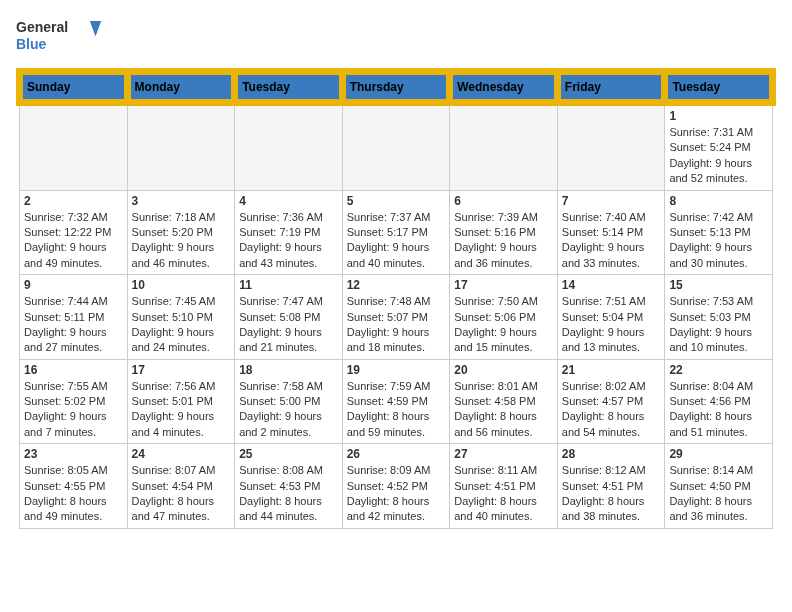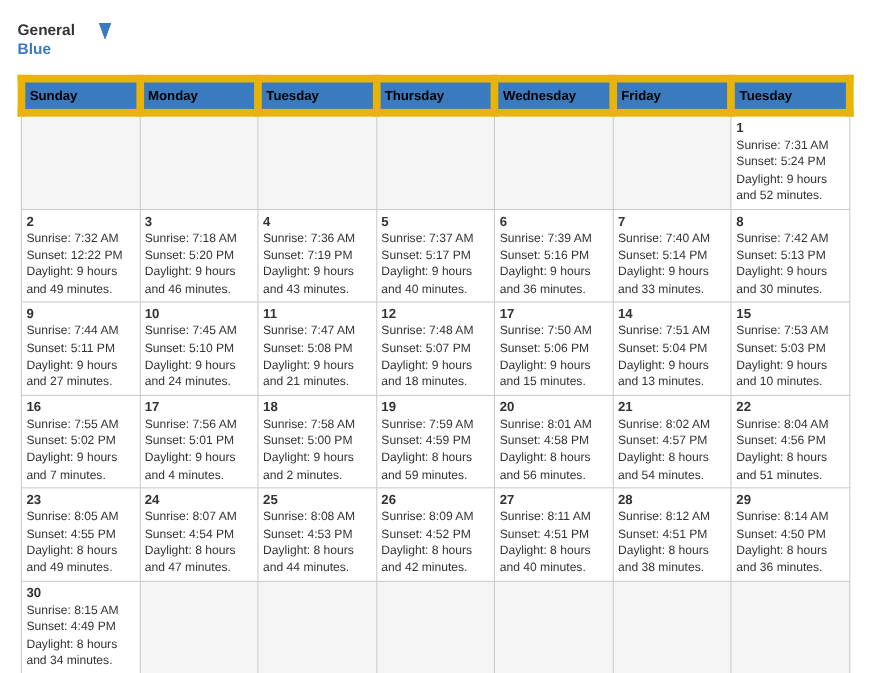--- a/index.html
+++ b/index.html
@@ -315,29 +315,14 @@
 and 38 minutes.</div>
         </td>
         <td>
           <span class="day-number">29</span>
           <div class="day-info">Sunrise: 8:14 AM
 Sunset: 4:50 PM
 Daylight: 8 hours
 and 36 minutes.</div>
         </td>
       </tr>
-      <tr>
-        <td>
-          <span class="day-number">30</span>
-          <div class="day-info">Sunrise: 8:15 AM
-Sunset: 4:49 PM
-Daylight: 8 hours
-and 34 minutes.</div>
-        </td>
-        <td class="empty"></td>
-        <td class="empty"></td>
-        <td class="empty"></td>
-        <td class="empty"></td>
-        <td class="empty"></td>
-        <td class="empty"></td>
-      </tr>
     </tbody>
 </table>
 
 </body></html>

